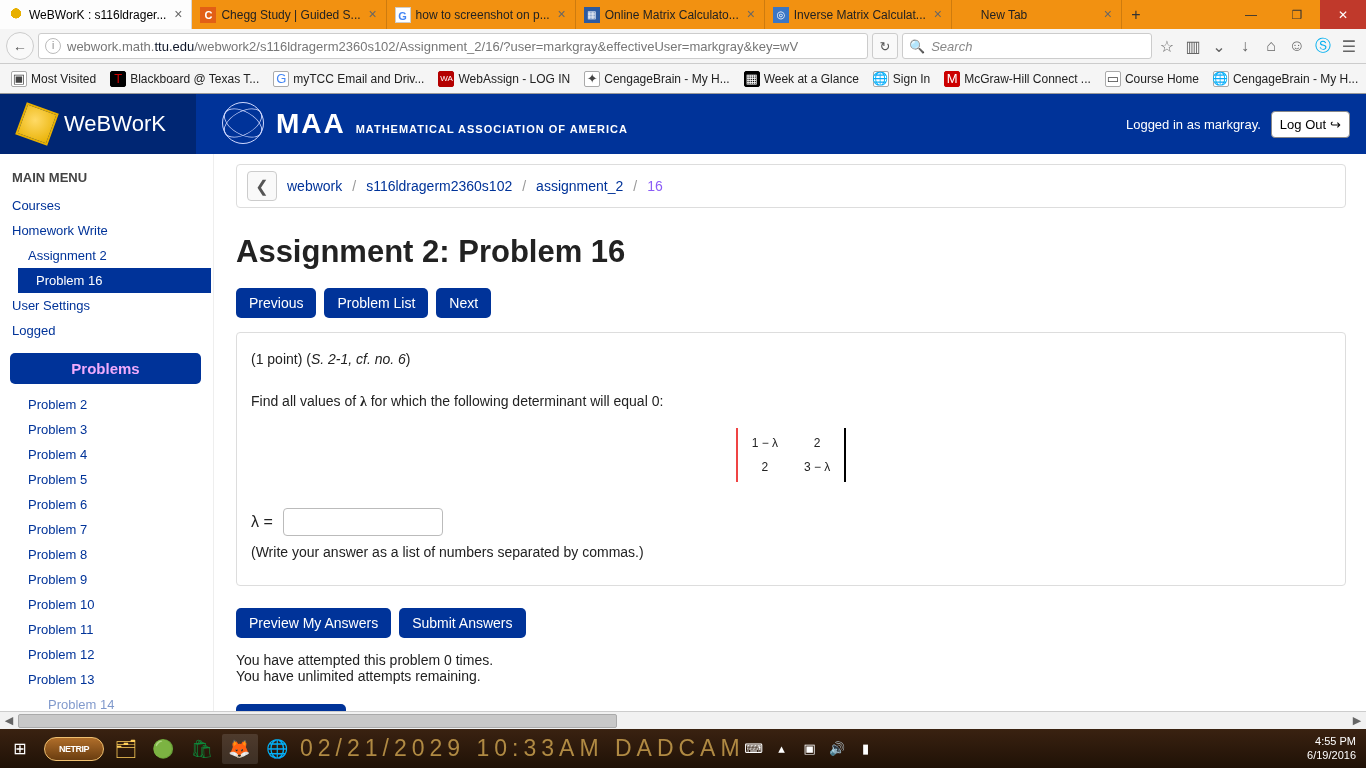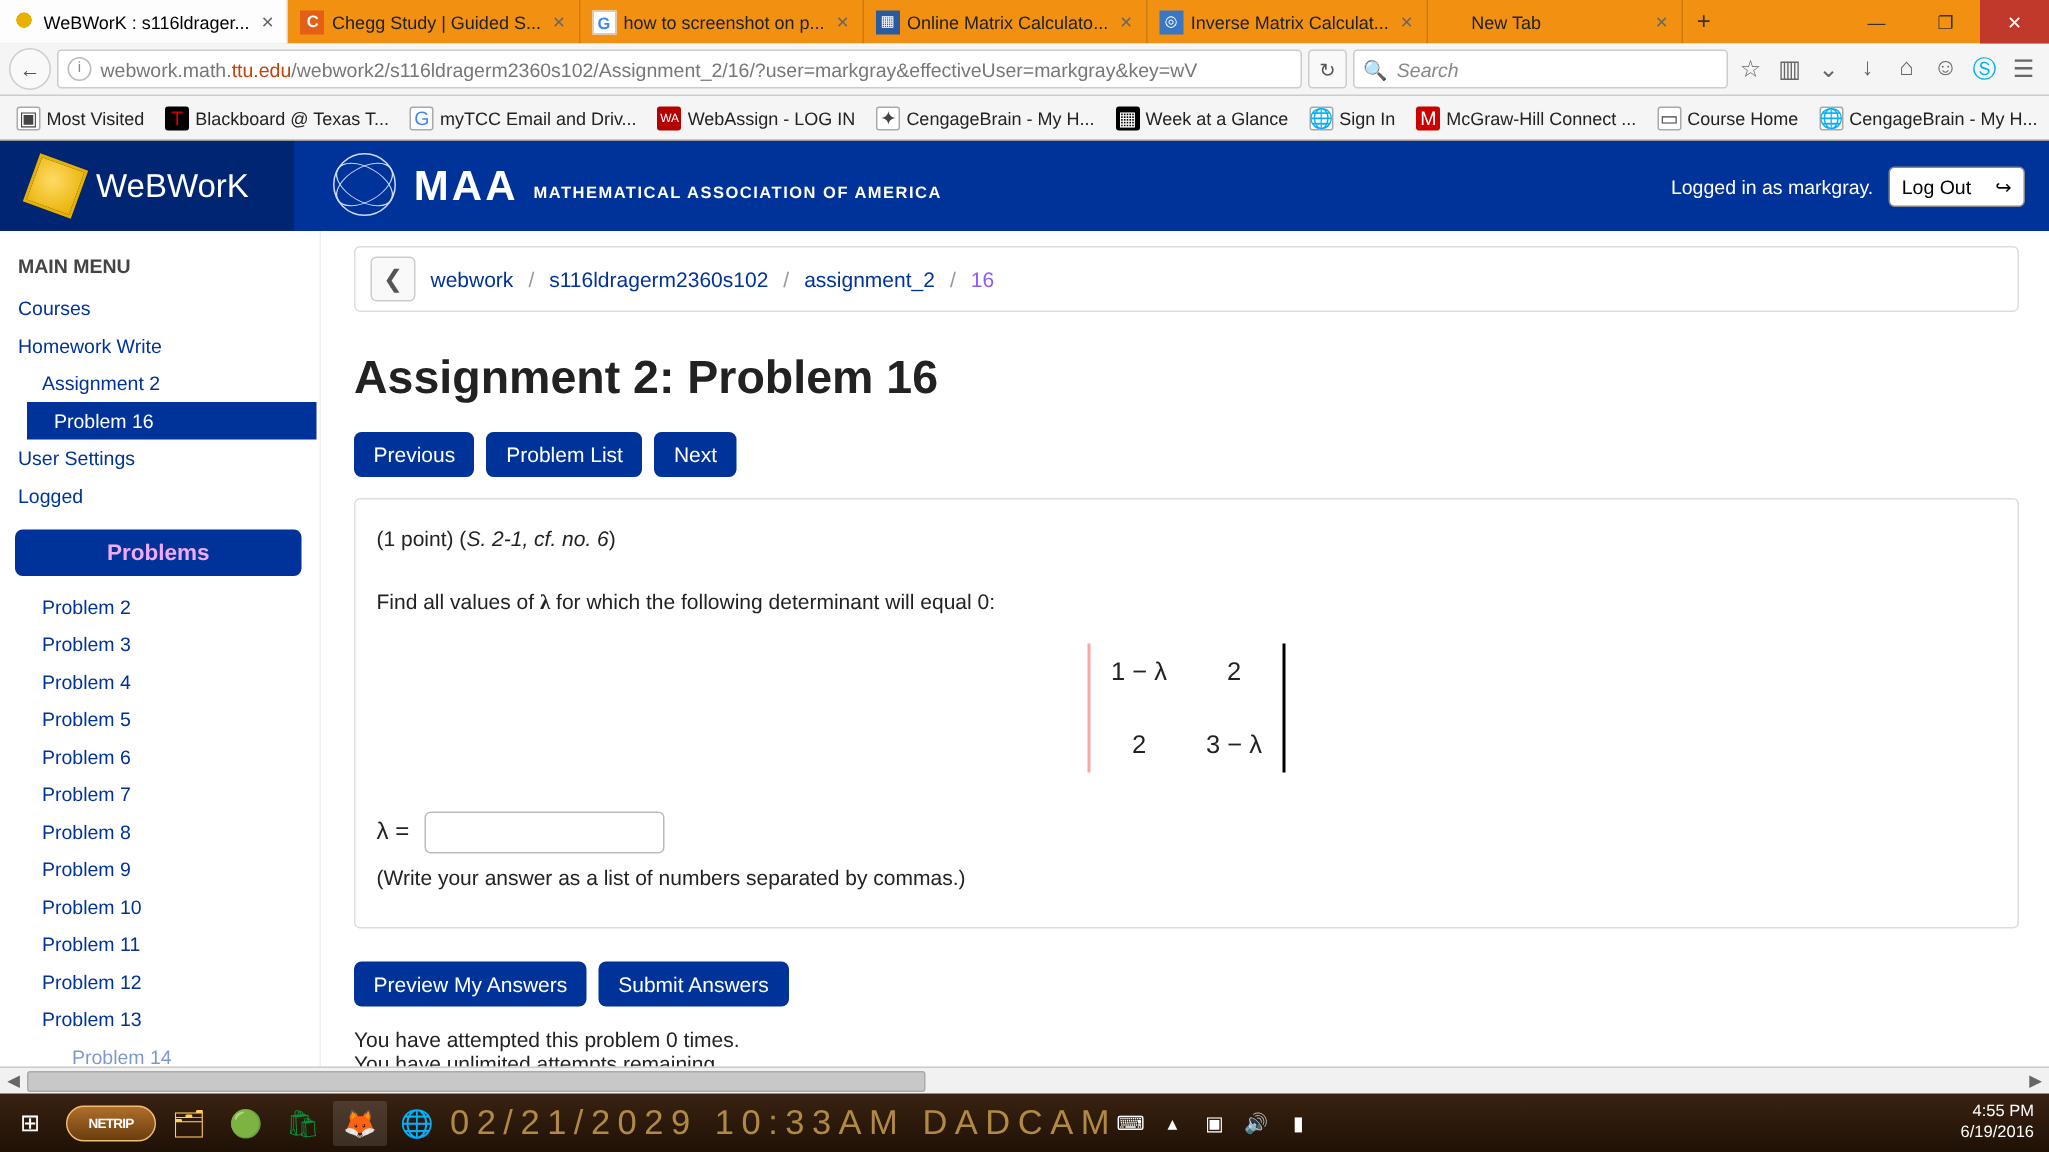--- a/index.html
+++ b/index.html
@@ -14,41 +14,41 @@
 .tab-title { white-space:nowrap; overflow:hidden; flex:1; text-overflow:ellipsis; }
 .tab-close { width:14px; height:14px; font-size:14px; line-height:13px; color:#666; text-align:center; flex:none; }
 .newtab-btn { width:28px; display:flex; align-items:center; justify-content:center; color:#333; font-size:16px; cursor:pointer;}
 .winbtns { margin-left:auto; display:flex; }
 .winbtn { width:46px; display:flex; align-items:center; justify-content:center; font-size:12px; color:#333; cursor:pointer; }
 .winbtn.close { background:#c0392b; color:#fff; }
 
 .addrbar { height:35px; background:#f5f5f5; border-bottom:1px solid #ccc; display:flex; align-items:center; padding:0 6px; gap:4px; }
 .navbtn { width:28px; height:28px; border:1px solid #ccc; border-radius:14px; display:flex; align-items:center; justify-content:center; font-size:14px; color:#555; background:#f9f9f9; cursor:pointer;}
 .urlbox { flex:1; display:flex; align-items:center; height:26px; border:1px solid #ccc; border-radius:3px; background:#fff; padding:0 6px; font-size:13px; color:#777; }
-.urlbox .host{ color:#c2410c; }
+.urlbox .host{ color:#0f172a; }
 .reload { width:26px; height:26px; border:1px solid #ccc; border-radius:3px; display:flex;align-items:center;justify-content:center;font-size:13px;color:#555;background:#f9f9f9;cursor:pointer;}
 .searchbox { width:250px; height:26px; border:1px solid #ccc; border-radius:3px; background:#fff; display:flex; align-items:center; padding:0 6px; font-size:13px; color:#888; gap:6px;}
 .tbicon { width:22px; height:22px; display:flex; align-items:center; justify-content:center; color:#666; font-size:16px; cursor:pointer;}
 
 .bmbar { height:30px; background:#f5f5f5; border-bottom:1px solid #999; display:flex; align-items:center; padding:0 6px; gap:4px; font-size:12px; overflow:hidden;}
 .bmitem { display:flex; align-items:center; gap:4px; padding:3px 5px; border-radius:3px; cursor:pointer; color:#222; white-space:nowrap;}
 .bmicon{width:16px;height:16px;display:inline-flex;align-items:center;justify-content:center;font-size:13px;border:1px solid #aaa;border-radius:2px;background:#fff;color:#444;flex:none;}
 
 .siteheader { background:#003399; height:60px; display:flex; align-items:center; color:#fff; padding:0 16px; }
 .wwlogo { background:#002673; height:60px; margin:-0 0 0 -16px; padding:0 30px 0 20px; display:flex;align-items:center;gap:10px;font-family:Georgia,serif;font-size:22px;}
 .wwlogo-icon{width:34px;height:34px;display:inline-block;transform:rotate(20deg);border:2px solid #e8b000;background:radial-gradient(circle at 40% 40%, #ffda66, #e8b000);}
 .maa { margin-left:26px; display:flex; align-items:center; gap:10px;}
 .maa-icoset{width:44px;height:44px;position:relative;flex:none;}
 .maa-ico{position:absolute;width:42px;height:42px;border:1px solid #cfd8ff;border-radius:50%;}
 .maa-ico:nth-child(2){transform:rotate(60deg) scaleX(.55);}
 .maa-ico:nth-child(3){transform:rotate(-60deg) scaleX(.55);}
 .maa-text{font-weight:bold;font-size:28px;letter-spacing:2px;}
 .maa-sub{font-size:11px;letter-spacing:1px;margin-top:10px;font-weight:bold;}
 .userarea { margin-left:auto; display:flex; align-items:center; gap:10px; font-size:13px;}
-.logout-btn{ background:#fff;color:#000;border:1px solid #888;border-radius:4px;padding:5px 8px;font-size:13px;cursor:pointer;display:flex;align-items:center;gap:16px;}
+.logout-btn{ background:#fff;color:#000;border:1px solid #888;border-radius:4px;padding:5px 8px;font-size:13px;cursor:pointer;display:flex;align-items:center;gap:4px;}
 
 .page { display:flex; height:calc(768px - 29px - 35px - 30px - 39px - 18px); overflow:hidden; }
 .sidebar { width:214px; border-right:1px solid #eee; padding:12px 2px 0 0; font-size:13px; overflow:hidden; }
 .sidehead { font-weight:bold; color:#444; font-size:13px; padding:4px 12px 8px; }
 .sidelink { display:block; color:#003399; padding:5px 12px; text-decoration:none; cursor:pointer;}
 .sidelink.indent{ padding-left:28px;}
 .sidelink.active{ background:#003399; color:#fff; margin-left:18px; padding-left:18px;}
 .probhead{ background:#003399; color:#f0abfc; text-align:center; padding:7px 0; font-weight:bold; font-size:15px; margin:10px 10px 8px 10px; border-radius:5px;}
 
 .main { flex:1; padding:10px 20px 0 22px; overflow:auto; }
@@ -56,21 +56,21 @@
 .bcbtn{ width:30px;height:30px;border:1px solid #ccc;border-radius:4px;display:flex;align-items:center;justify-content:center;font-size:16px;color:#555;background:#f9f9f9;cursor:pointer;}
 .bclink{color:#003399;cursor:pointer;}
 .bcsep{color:#999;}
 .bccurrent{color:#8b5cf6;}
 
 h1.pagetitle{font-size:31px;font-weight:bold;color:#222;margin:26px 0 18px;}
 .btn{ background:#003399;color:#fff;border:none;border-radius:5px;padding:7px 13px;font-size:14px;cursor:pointer;}
 .btnrow{display:flex;gap:8px;margin-bottom:14px;}
 
 .problembox{border:1px solid #ddd;border-radius:4px;padding:16px 14px 22px;font-size:14px;color:#222;line-height:1.5;}
-.matrix{display:inline-grid;grid-template-columns:auto auto;gap:23px 26px;font-family:"Times New Roman",serif;font-size:17px;border-left:2px solid #fca5a5;border-right:2px solid #000;padding:6px 14px;margin:8px 0;}
+.matrix{display:inline-grid;grid-template-columns:auto auto;gap:6px 26px;font-family:"Times New Roman",serif;font-size:12px;border-left:2px solid #ef4444;border-right:2px solid #000;padding:6px 14px;margin:8px 0;}
 .matrix span{text-align:center;}
 .ansrow{display:flex;align-items:center;gap:10px;margin-top:18px;font-family:"Times New Roman",serif;font-size:16px;}
 .ansrow input{height:28px;width:160px;border:1px solid #bbb;border-radius:4px;padding:0 6px;font-size:14px;}
 .attempts{font-size:14px;color:#222;margin-top:14px;}
 
 .hscroll{position:absolute;left:0;right:0;bottom:39px;height:18px;background:#f1f1f1;border-top:1px solid #ccc;display:flex;align-items:center;}
 .hscroll .arrow{width:18px;height:16px;display:flex;align-items:center;justify-content:center;color:#666;font-size:11px;cursor:pointer;}
 .hscroll .track{flex:1;height:16px;position:relative;}
 .hscroll .thumb{position:absolute;left:0;top:1px;bottom:1px;width:45%;background:#c8c8c8;border:1px solid #aaa;border-radius:2px;}
 

